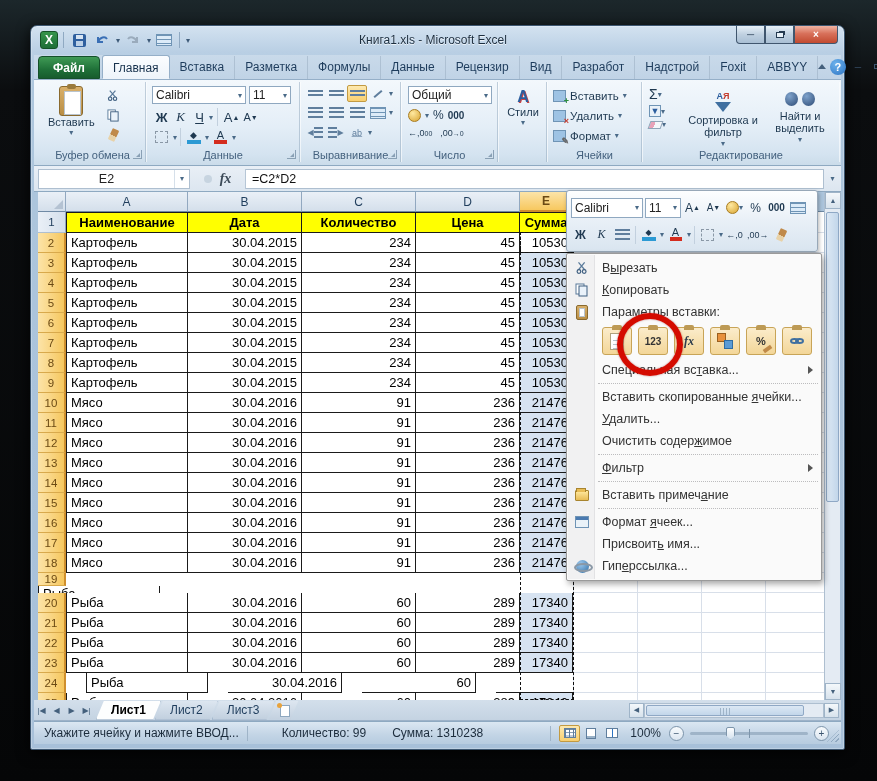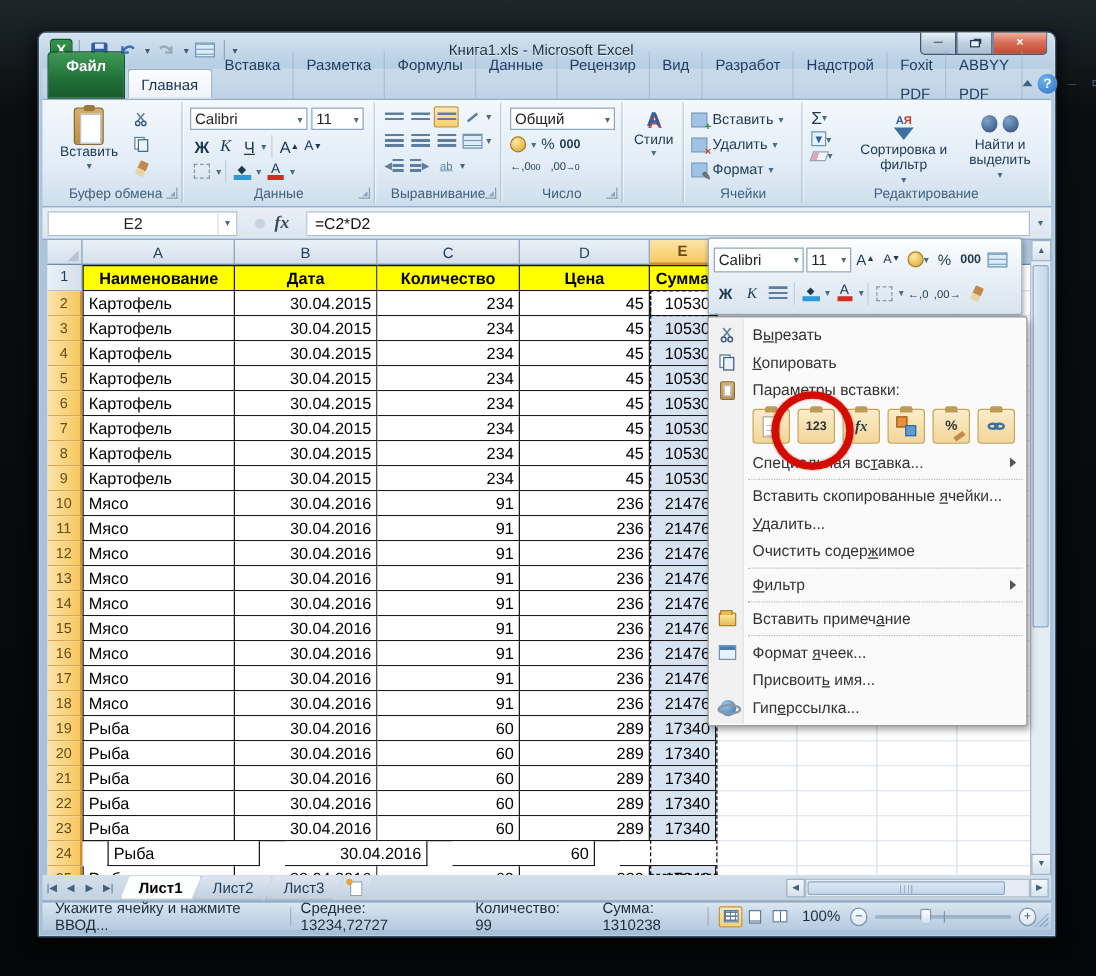--- a/index.html
+++ b/index.html
@@ -31,21 +31,21 @@
   .winbtns{position:absolute;left:736px;top:26px;display:flex;}
   .wbtn{width:29px;height:18px;border:1px solid #40566e;border-top:none;background:linear-gradient(180deg,#e8f1f8,#bfd0e0 50%,#a9bfd4);
     display:flex;align-items:center;justify-content:center;font-size:10px;color:#253a50;}
   .wbtn.first{border-radius:0 0 0 4px;}
   .wbtn.close{width:44px;border-radius:0 0 4px 0;background:linear-gradient(180deg,#f0b3a2,#d8705a 45%,#c14a30);color:#fff;font-weight:bold;}
   .restore-glyph{width:8px;height:6px;border:1px solid #253a50;background:#e8f1f8;box-shadow:2px -2px 0 -1px #253a50;}
 
   
   .tabrow{left:34px;top:55px;width:807px;height:25px;background:linear-gradient(180deg,#c9daea,#c0d3e6);
     border-bottom:1px solid #95afc8;display:flex;align-items:flex-end;}
-  .rtab{height:38px;line-height:23px;padding:0 10px;font-size:12px;color:#1e3c5c;border-right:1px solid rgba(150,170,190,.5);cursor:default;}
+  .rtab{height:23px;line-height:23px;padding:0 10px;font-size:12px;color:#1e3c5c;border-right:1px solid rgba(150,170,190,.5);cursor:default;}
   .rtab.file{background:linear-gradient(180deg,#3f9a55,#1f7038 60%,#175c2d);color:#fff;border:1px solid #14502a;
     border-radius:4px 4px 0 0;font-weight:bold;padding:0 14px;margin-left:4px;margin-right:2px;}
   .rtab.active{background:linear-gradient(180deg,#fbfdff,#eef4fa);border:1px solid #95afc8;border-bottom:1px solid #eef4fa;
     border-radius:3px 3px 0 0;color:#17324d;height:24px;line-height:24px;}
   .tab-ctrls{margin-left:auto;display:flex;align-items:center;gap:4px;padding-right:4px;height:25px;}
   .tri-up{width:0;height:0;border-left:4px solid transparent;border-right:4px solid transparent;border-bottom:5px solid #44607c;}
   .helpq{width:16px;height:16px;border-radius:50%;background:radial-gradient(circle at 35% 30%,#6db2ec,#2c74c4);
     color:#fff;font-size:11px;font-weight:bold;text-align:center;line-height:16px;}
   .mini-wbtn{width:16px;height:14px;display:flex;align-items:center;justify-content:center;font-size:9px;color:#3c556f;
     border:1px solid rgba(110,135,160,.0);}
@@ -661,21 +661,21 @@
         <div class="c r sel" style="width: 53px;">21476</div>
       </div>
       <div class="row" style="top: 341px;">
         <div class="rh sel">18</div>
         <div class="c first l" style="width: 122px;">Мясо</div>
         <div class="c r" style="width: 114px;">30.04.2016</div>
         <div class="c r" style="width: 114px;">91</div>
         <div class="c r" style="width: 104px;">236</div>
         <div class="c r sel" style="width: 53px;">21476</div>
       </div>
-      <div class="row" style="top: 361px;">
+      <div class="row" style="top: 361px; flex-direction: column;">
         <div class="rh sel">19</div>
         <div class="c first l" style="width: 122px;">Рыба</div>
         <div class="c r" style="width: 114px;">30.04.2016</div>
         <div class="c r" style="width: 114px;">60</div>
         <div class="c r" style="width: 104px;">289</div>
         <div class="c r sel" style="width: 53px;">17340</div>
       </div>
       <div class="row" style="top: 381px;">
         <div class="rh sel">20</div>
         <div class="c first l" style="width: 122px;">Рыба</div>
@@ -751,21 +751,20 @@
       <span class="htrack">
           <span class="hthumb"></span>
         </span>
       <span class="hbtn">▶</span>
     </div>
   </div>
 
   <div class="abs statusbar">
     <span style="margin-left:10px;">Укажите ячейку и нажмите ВВОД...</span>
     <span class="ssep"></span>
-    <span>Среднее: 13234,72727</span>
     <span style="width:26px;"></span>
     <span>Количество: 99</span>
     <span style="width:26px;"></span>
     <span>Сумма: 1310238</span>
     <span class="ssep" style="margin-left:auto;"></span>
     <span class="viewbtn active">
         <span class="vb-grid"></span>
       </span>
     <span class="viewbtn">
         <span class="vb-page"></span>

